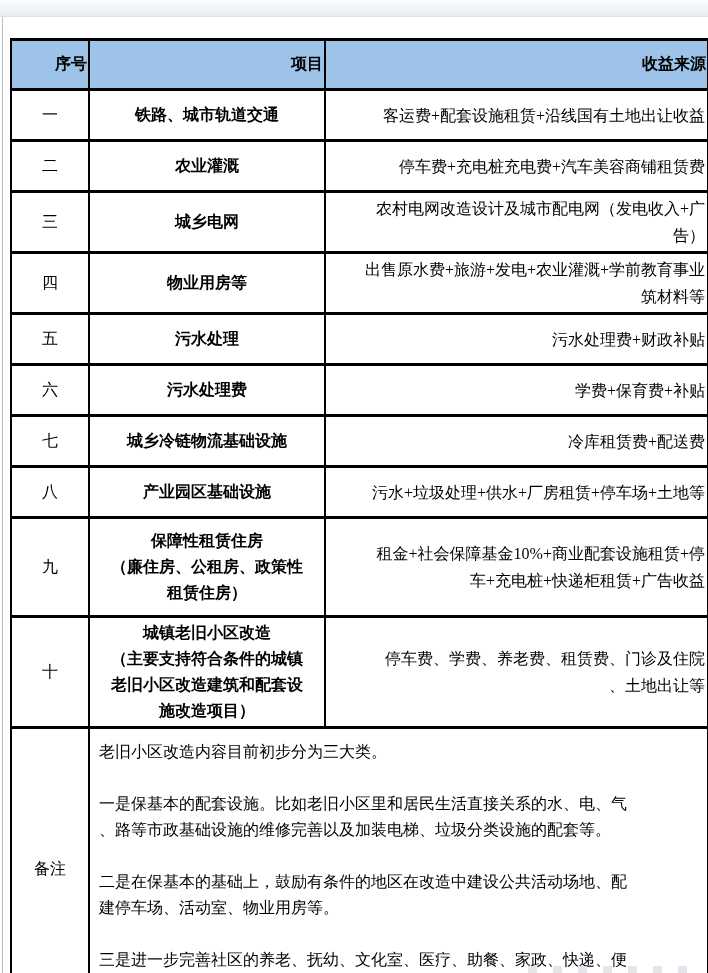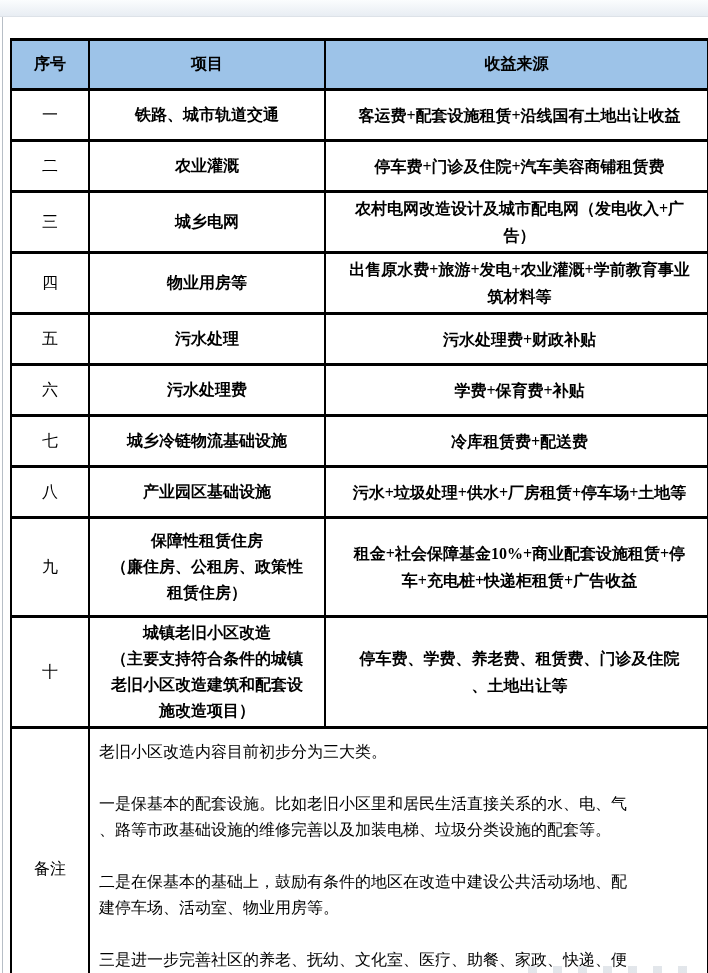--- a/index.html
+++ b/index.html
@@ -30,37 +30,36 @@
     border:2px solid #000;
     border-top-width:3px;
     border-bottom-width:3px;
     font-size:16px;
     overflow:hidden;
   }
   .revenue-table th {
     background:var(--header-bg, #9dc3e8);
     height:45px;
     font-weight:bold;
-    text-align:center;
+    text-align:right;
     vertical-align:middle;
   }
   td.cell-no {
     text-align:center; vertical-align:middle;
   }
   td.cell-project {
     text-align:center; vertical-align:middle;
     white-space:pre-line; line-height:26px;
     padding:2px 4px;
     font-weight:bold;
   }
   td.cell-source {
-    text-align:center; vertical-align:middle;
+    text-align:right; vertical-align:middle;
     white-space:pre-line; line-height:27px;
     padding:2px 2px 2px 8px;
-    font-weight:bold;
   }
   tr.row-std td { height:44px; }
   tr.row-tall td { height:92px; }
   td.remark-label {
     text-align:center; vertical-align:middle;
   }
   td.remark-content {
     text-align:left; vertical-align:top;
     white-space:pre-line;
     line-height:26px;
@@ -96,21 +95,21 @@
   </thead>
   <tbody id="table-body">
     <tr class="row-std">
     <td class="cell-no">一</td>
     <td class="cell-project">铁路、城市轨道交通</td>
     <td class="cell-source">客运费+配套设施租赁+沿线国有土地出让收益</td>
   </tr>
       <tr class="row-std">
     <td class="cell-no">二</td>
     <td class="cell-project">农业灌溉</td>
-    <td class="cell-source">停车费+门诊及住院+汽车美容商铺租赁费</td>
+    <td class="cell-source">停车费+充电桩充电费+汽车美容商铺租赁费</td>
   </tr>
       <tr class="row-std">
     <td class="cell-no">三</td>
     <td class="cell-project">城乡电网</td>
     <td class="cell-source">农村电网改造设计及城市配电网（发电收入+广
 告）</td>
   </tr>
       <tr class="row-std">
     <td class="cell-no">四</td>
     <td class="cell-project">物业用房等</td>

